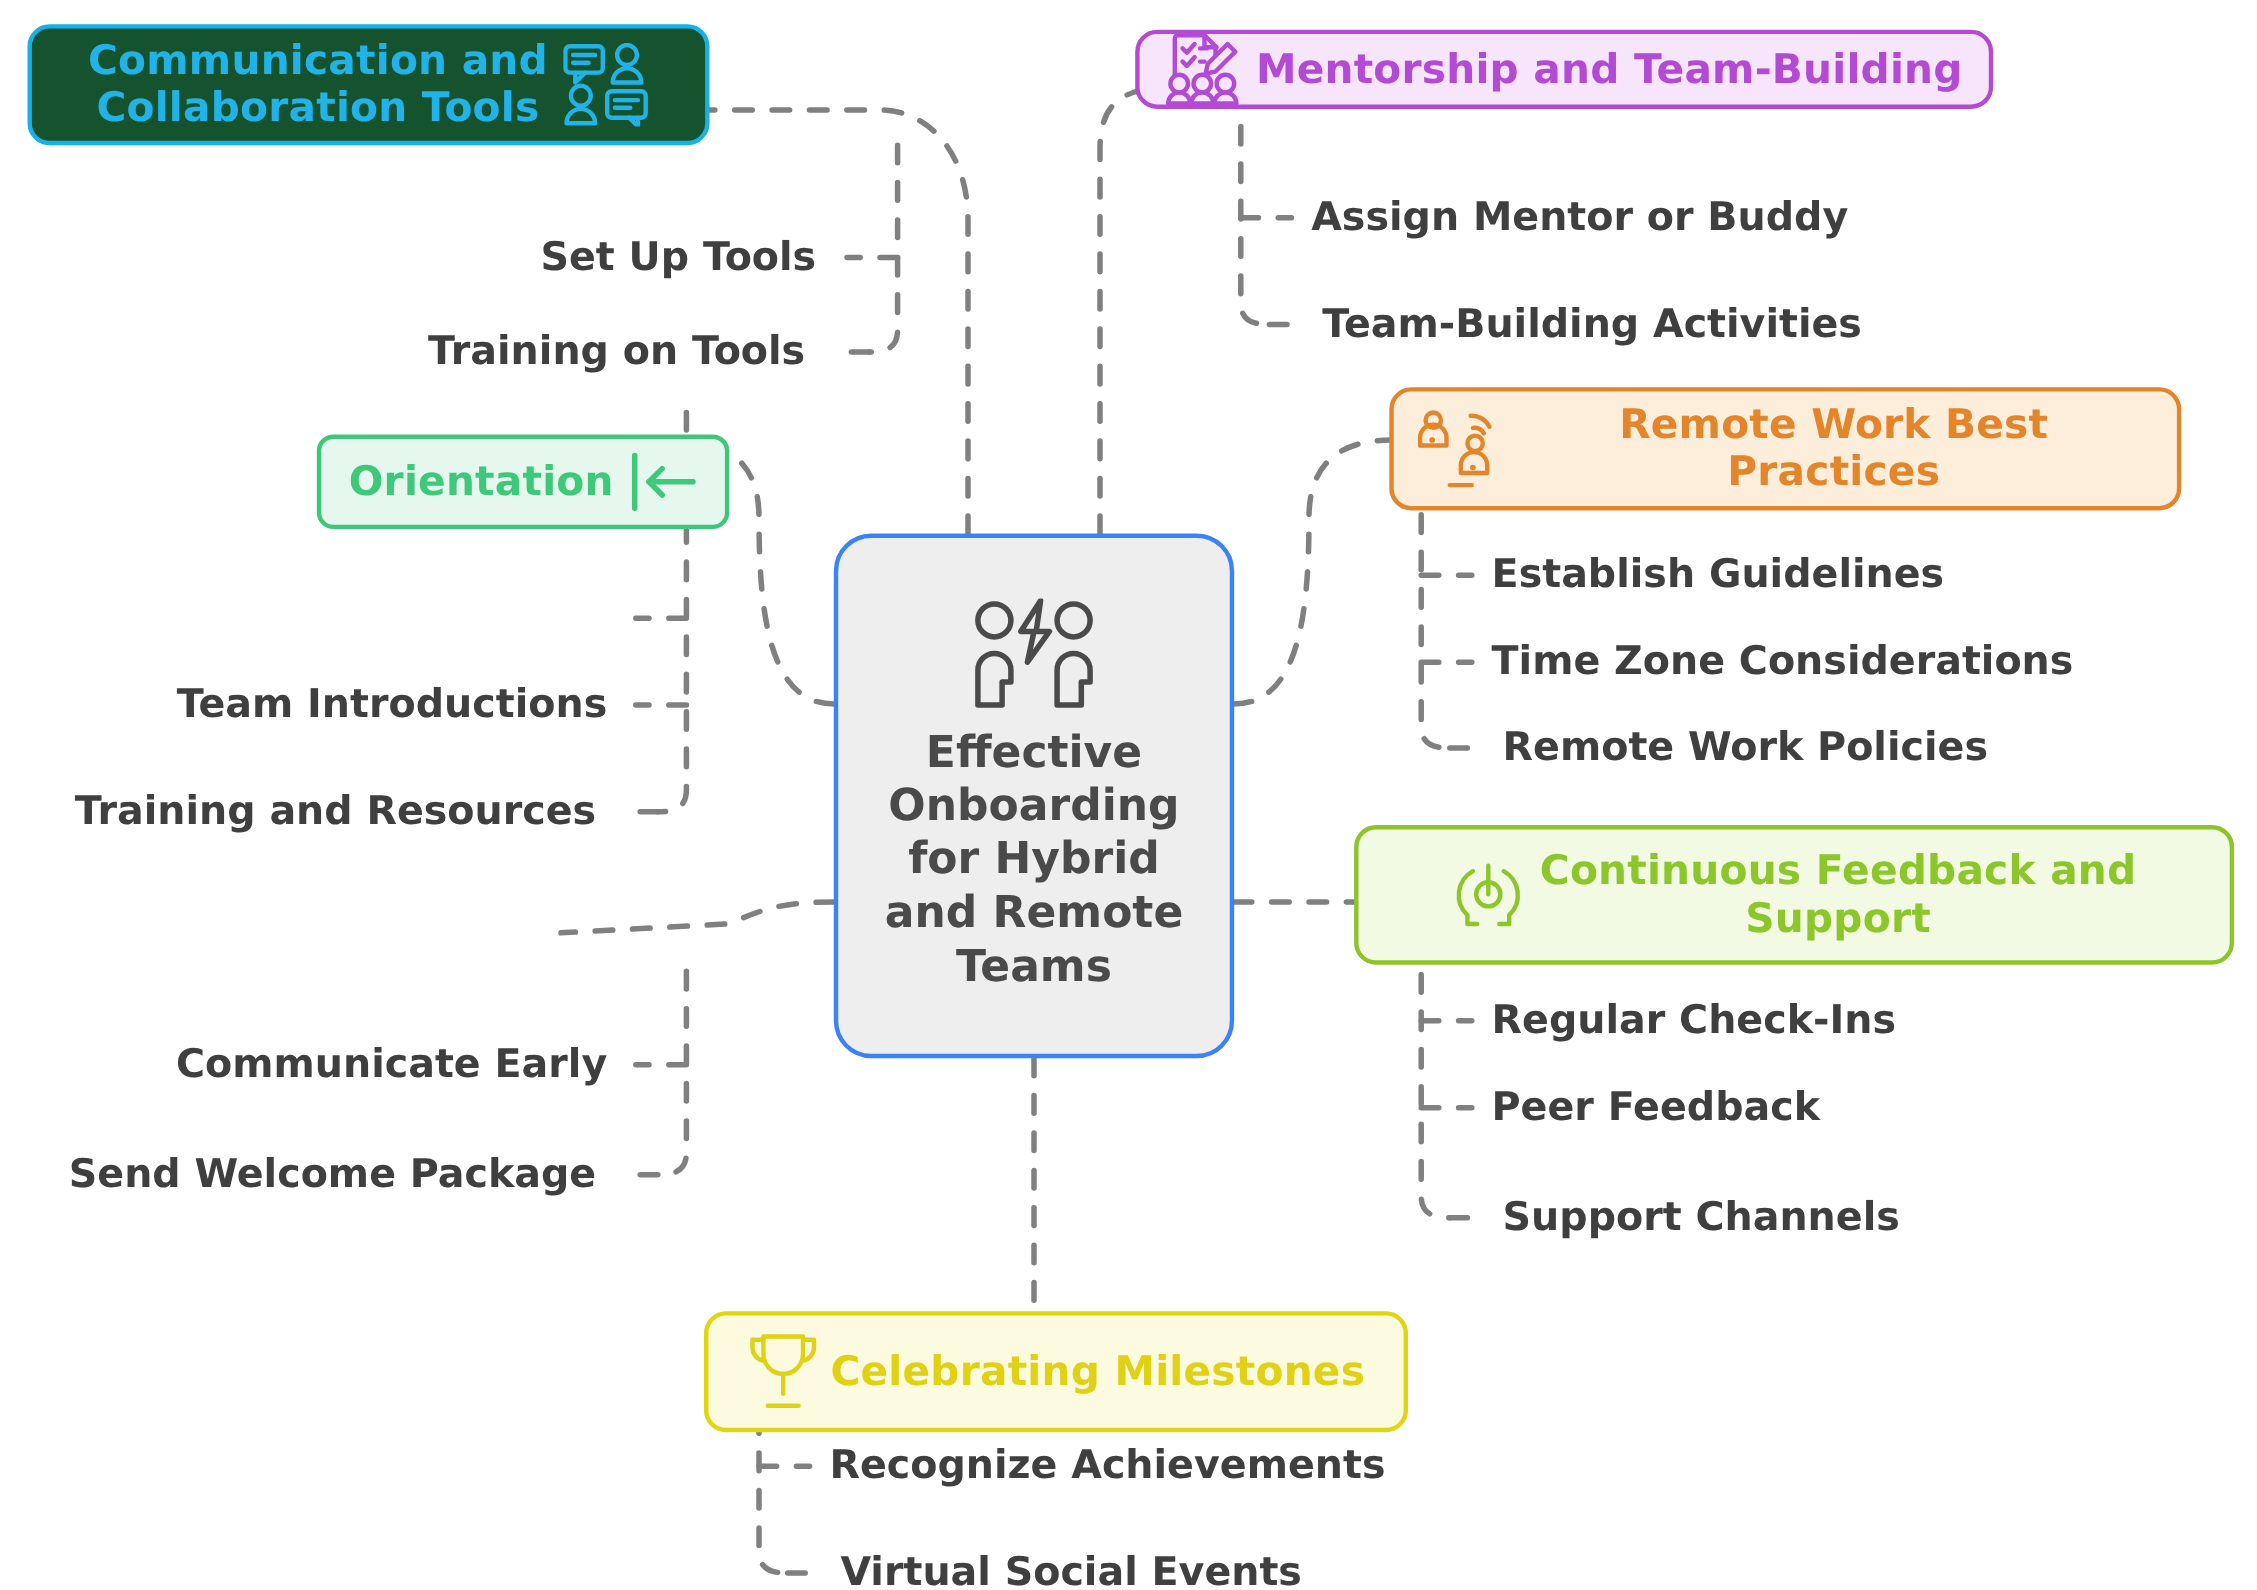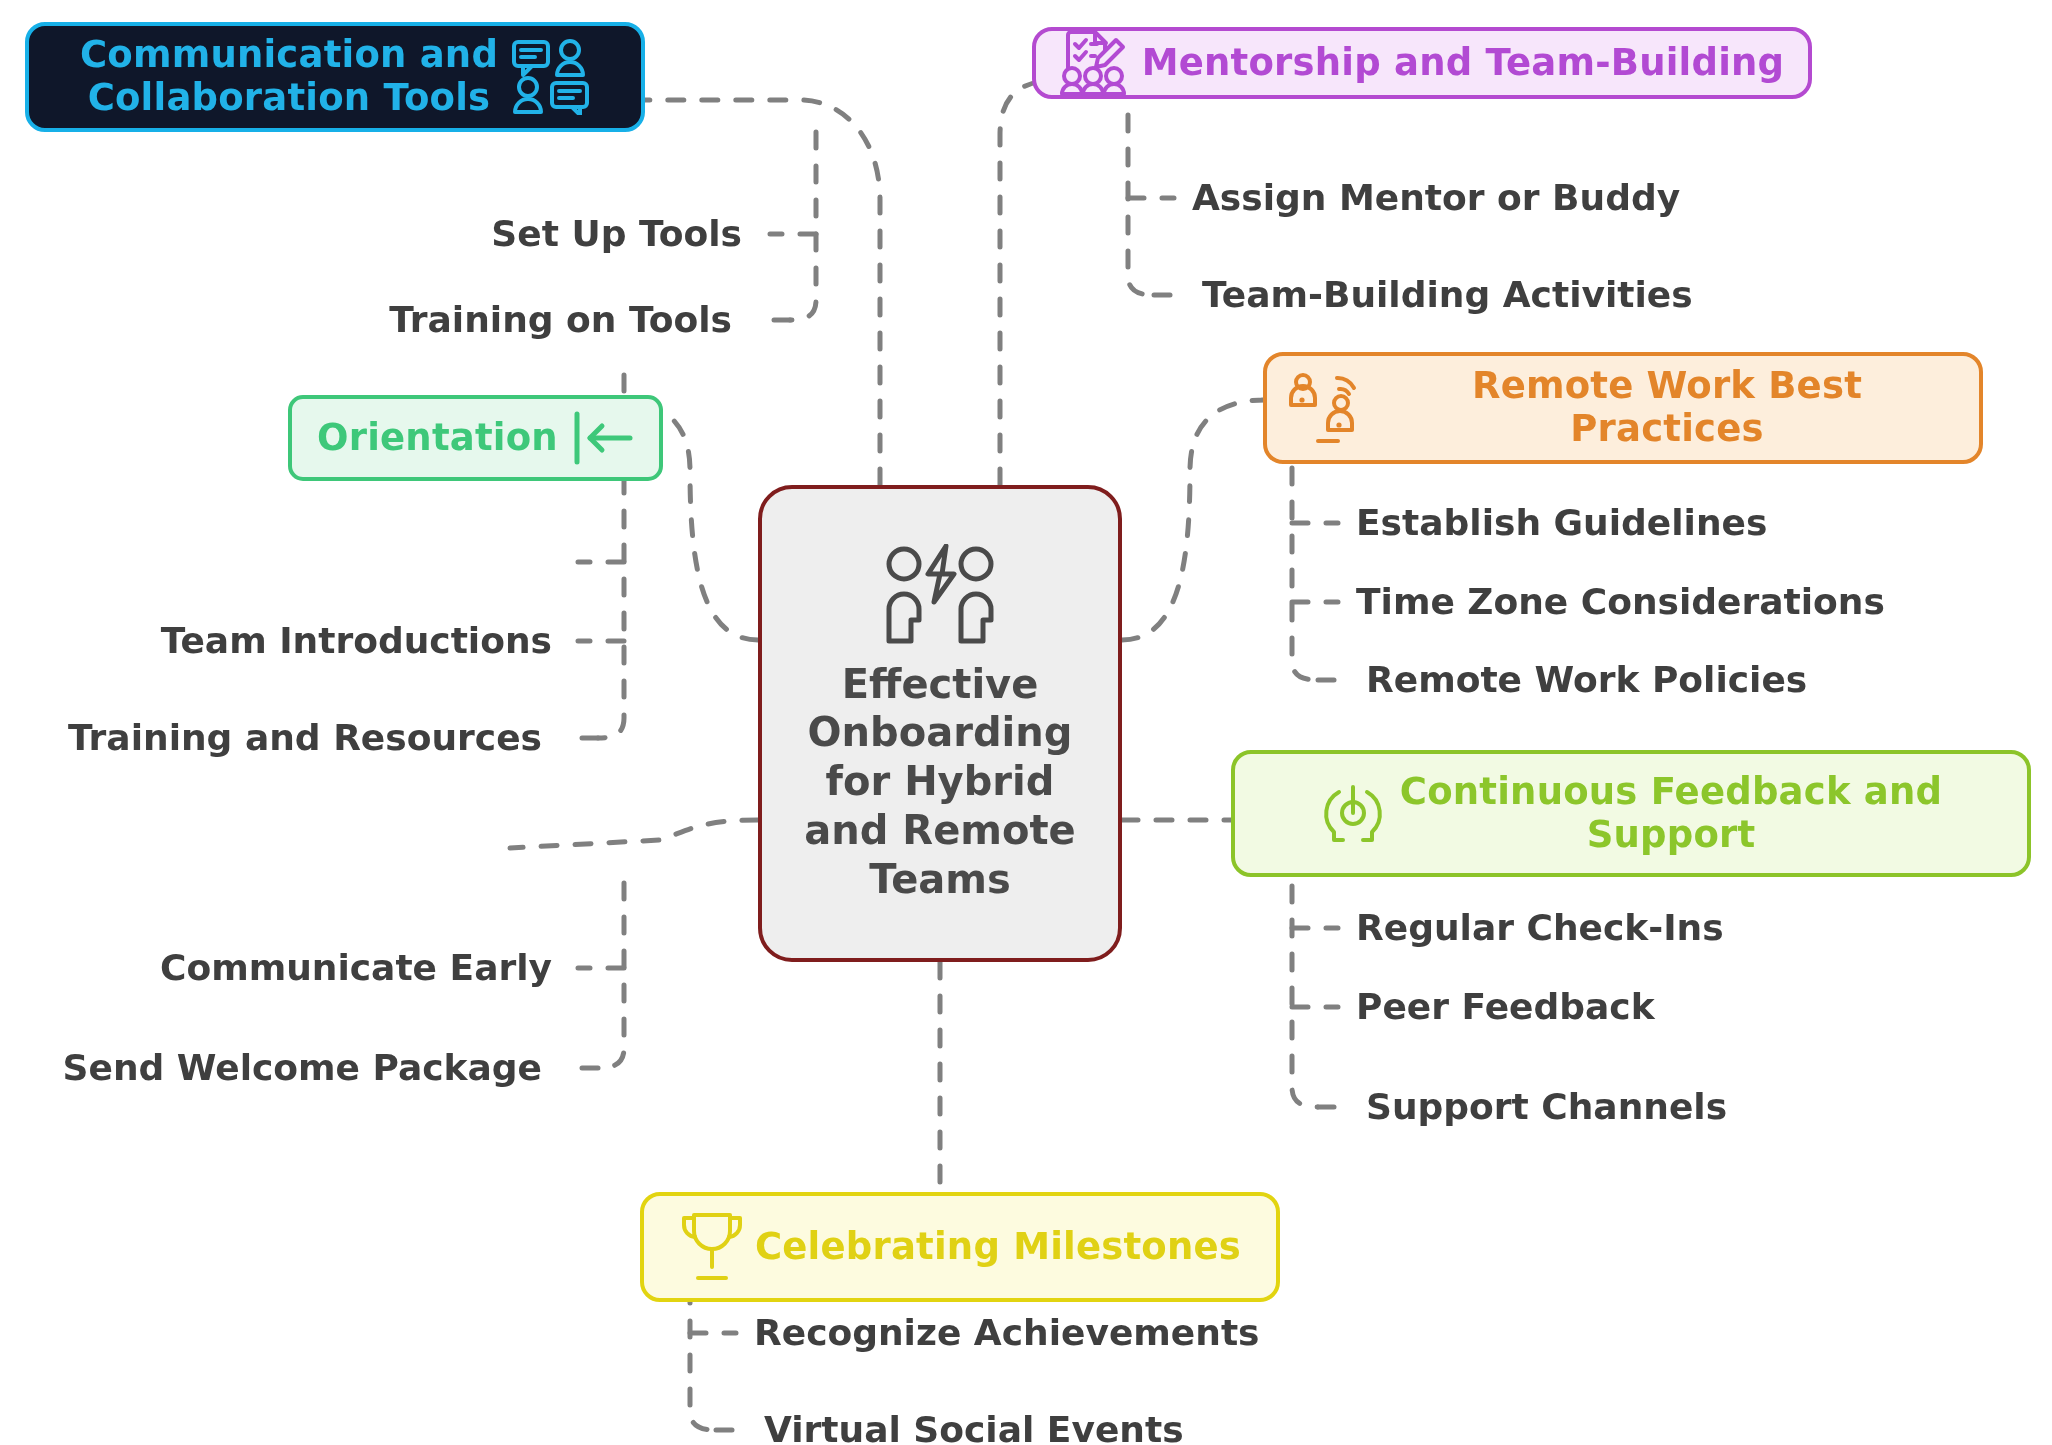--- a/index.html
+++ b/index.html
@@ -26,21 +26,21 @@
   .node .lbl{white-space:pre-line;text-align:center;}
   .node .ico{flex:0 0 auto;display:flex;align-items:center;justify-content:center;}
   .node .ico svg{display:block;}
 
   
   .center-node{
     position:absolute;
     left:758px;top:485px;width:364px;height:477px;
     box-sizing:border-box;
     background:#eeeeee;
-    border:4px solid #7f1d1d;
+    border:4px solid #3b82f6;
     border-radius:34px;
     display:flex;flex-direction:column;
     align-items:center;justify-content:center;
     gap:10px;
     color:#4a4a4a;
   }
   .center-node .ctitle{
     font-size:40px;font-weight:700;line-height:1.22;text-align:center;white-space:pre-line;
     color:#4a4a4a;
   }
@@ -122,21 +122,21 @@
         <path d="M70 2 L52 30 h12 l-6 28 L78 30 H66 Z"></path>
       </svg>
     </span>
     <span class="ctitle">Effective
 Onboarding
 for Hybrid
 and Remote
 Teams</span>
   </div>
 
-  <div class="node" style="left:25px;top:22px;width:620px;height:110px;background:#0f172a;border-color:#17b0e8;color:#21b2e8;">
+  <div class="node" style="left:25px;top:22px;width:620px;height:110px;background:#14532d;border-color:#17b0e8;color:#21b2e8;">
     <span class="lbl">Communication and
 Collaboration Tools</span>
     <span class="ico">
       <svg width="78" height="76" viewBox="0 0 78 76" fill="none" stroke="#21b2e8" stroke-width="4" stroke-linecap="round" stroke-linejoin="round">
         <rect x="2" y="3" width="34" height="24" rx="4"></rect>
         <path d="M11 27 L11 36 L20 27"></path>
         <path d="M9 11 h20 M9 18 h14"></path>
         <circle cx="58" cy="11" r="9"></circle>
         <path d="M45 36 a13 13 0 0 1 26 0 Z"></path>
         <circle cx="16" cy="48" r="9"></circle>

